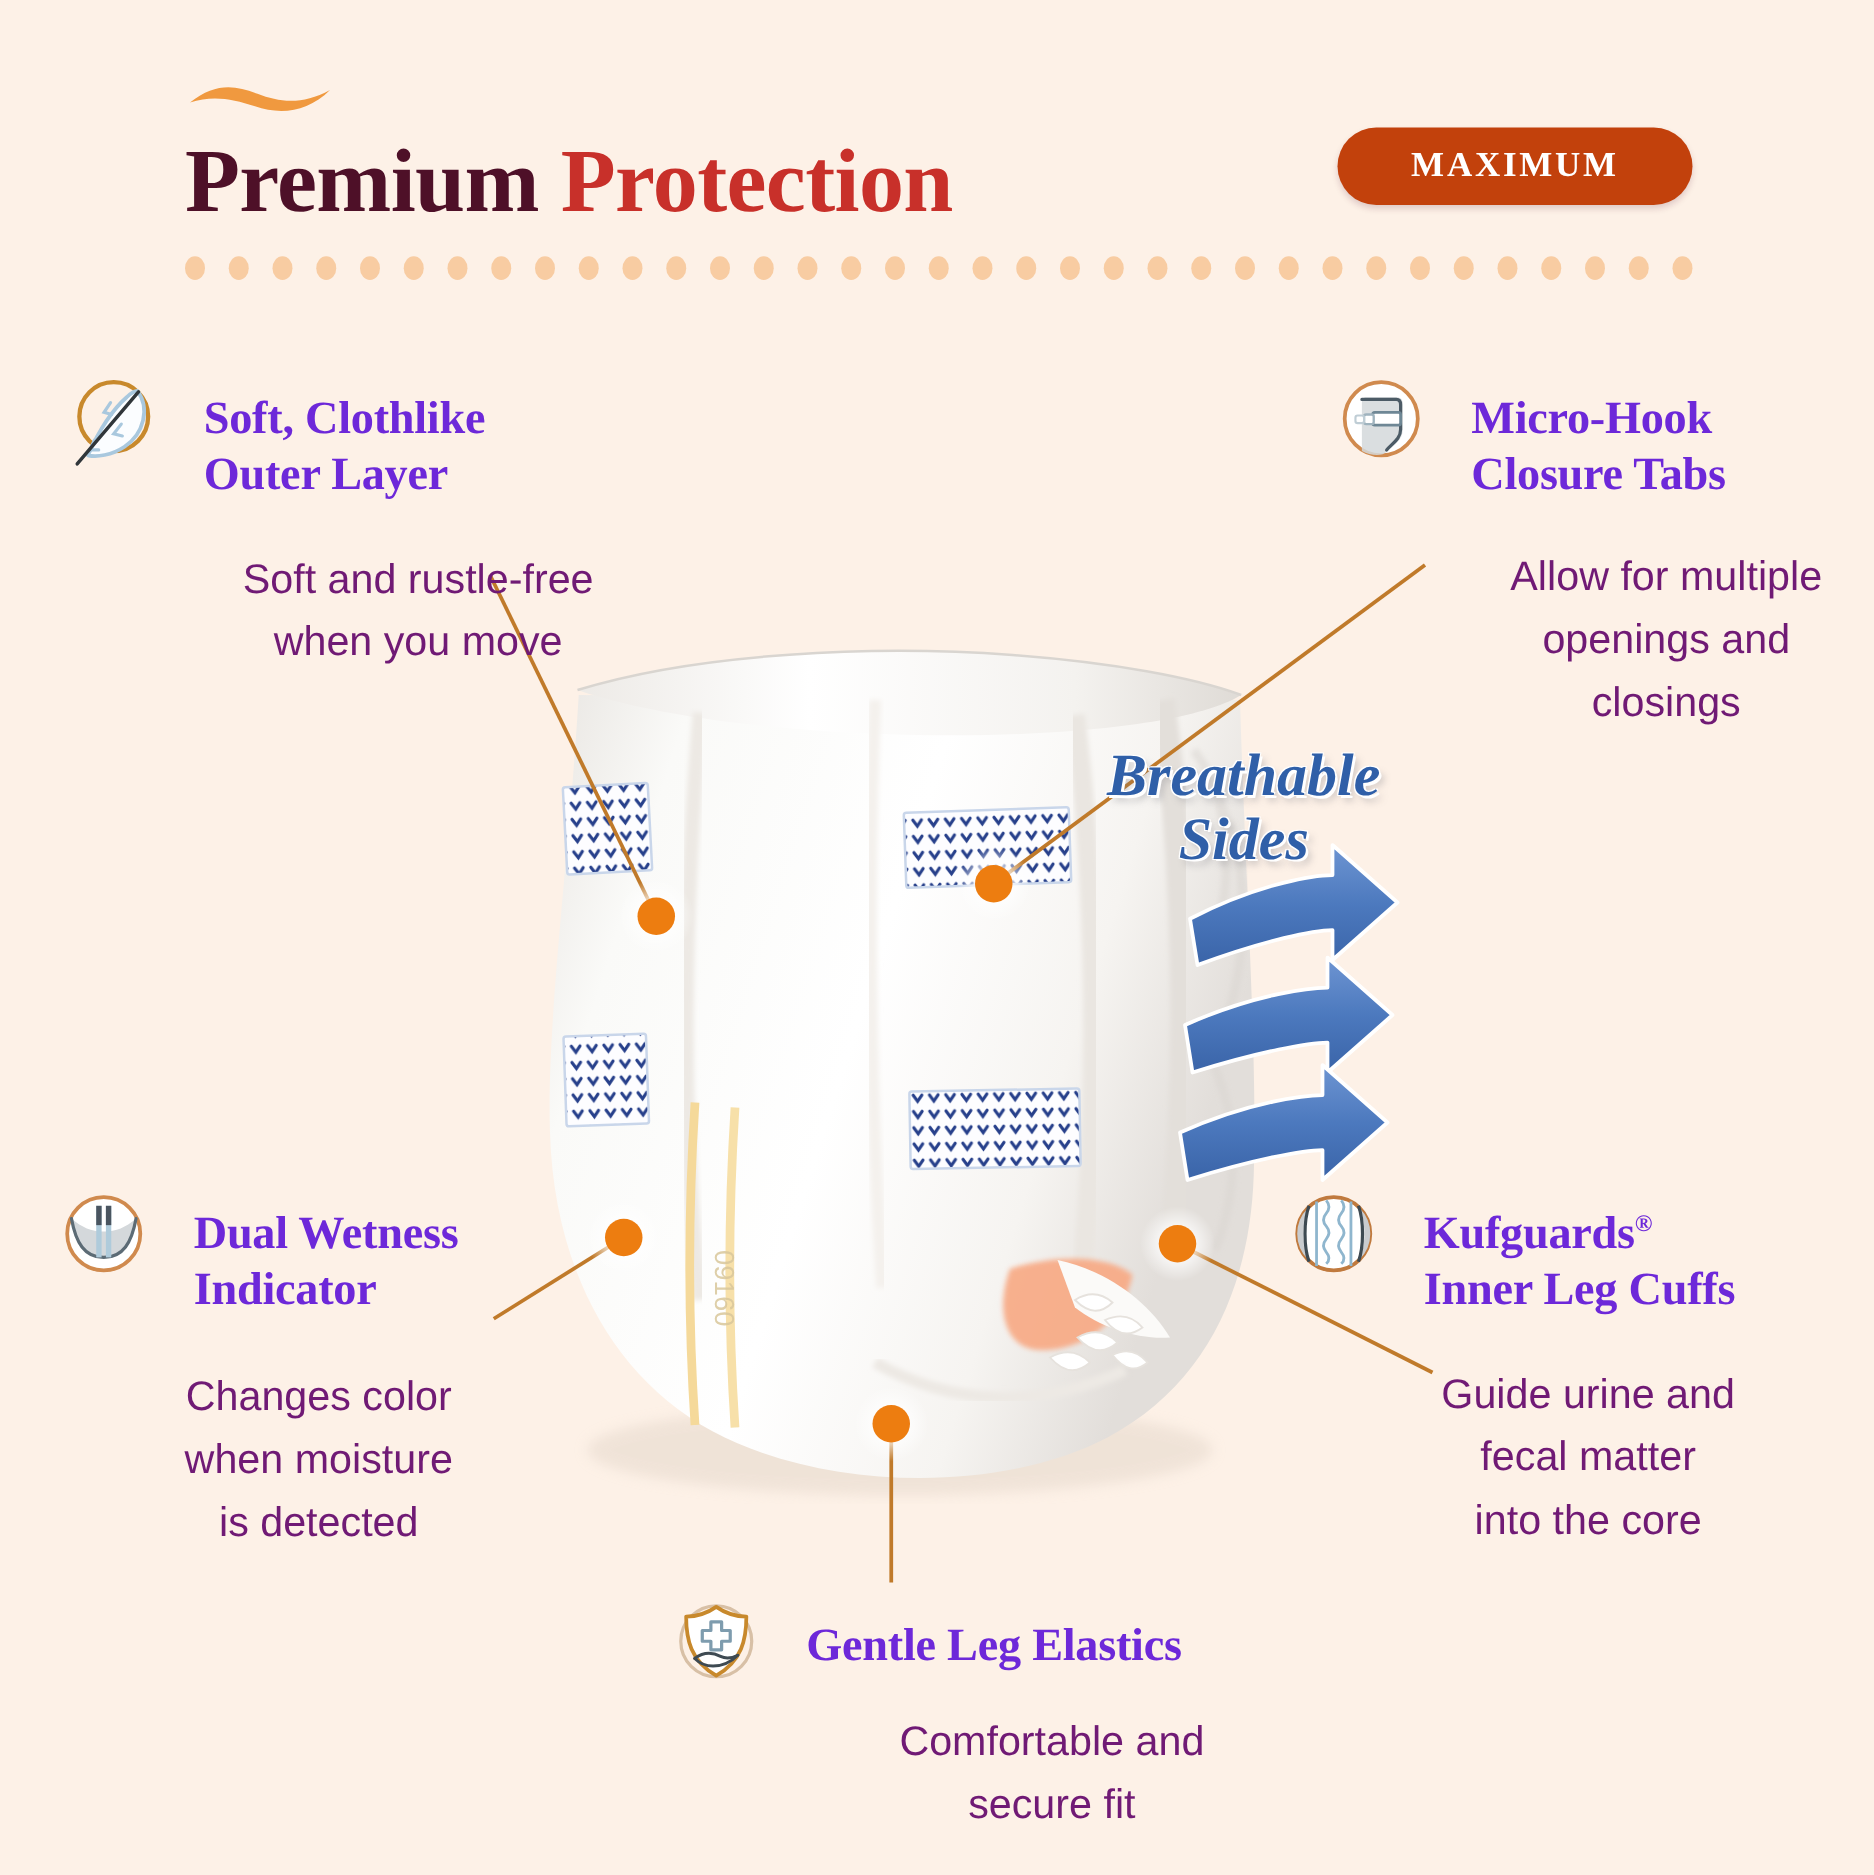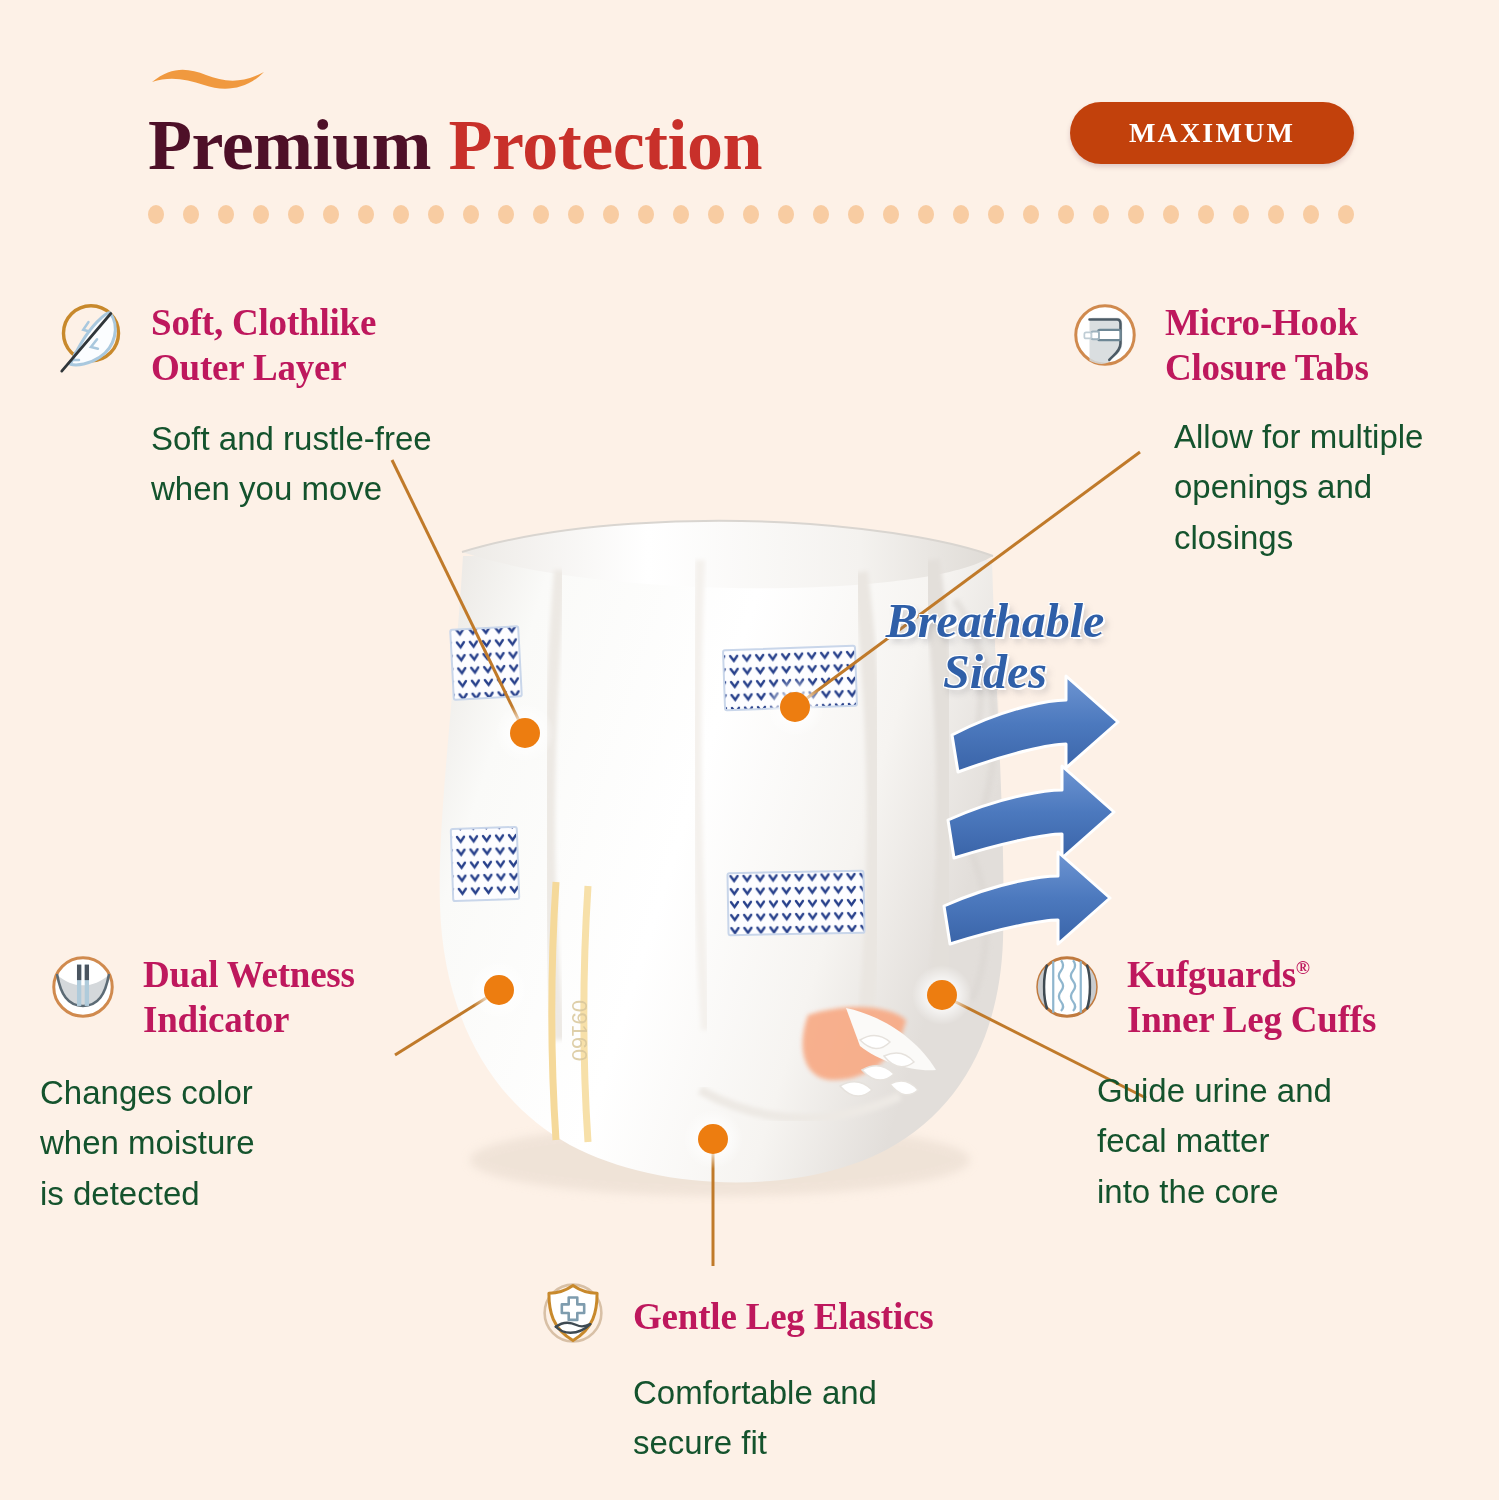--- a/index.html
+++ b/index.html
@@ -35,27 +35,27 @@
   }
   .dotrule{position:absolute;left:148px;top:203px;width:1206px;height:22px;
     display:flex;justify-content:space-between;align-items:center;}
   .dotrule i{display:block;width:16px;height:19px;border-radius:50%;background:#F8CCA2;}
 
   
   .feat{position:absolute;}
   .feat .head{display:flex;align-items:flex-start;gap:17px;}
   .feat .ic{flex:0 0 auto;width:86px;height:86px;margin-top:-8px;}
   .feat h3{
-    margin:0;font-family:"Liberation Serif", serif;font-weight:bold;
-    color:#be185d;font-size:37px;line-height:1.22;letter-spacing:-0.2px;
+    margin:12px;font-family:"Liberation Serif", serif;font-weight:bold;
+    color:#6d28d9;font-size:37px;line-height:1.22;letter-spacing:-0.2px;
   }
   .feat h3 sup{font-size:19px;vertical-align:super;}
   .feat p{
-    margin:0;color:#14532d;font-size:33px;line-height:1.52;
-    font-family:"Liberation Sans", sans-serif;font-weight:400;
+    margin:0;color:#701a75;font-size:33px;line-height:1.52;
+    font-family:"Liberation Sans", sans-serif;font-weight:400;text-align:center;
   }
 
   #f-soft{left:48px;top:300px;width:470px;}
   #f-soft p{margin-top:24px;margin-left:103px;}
 
   #f-hook{left:1062px;top:300px;width:430px;}
   #f-hook p{margin-top:22px;margin-left:112px;}
 
   #f-wet{left:40px;top:952px;width:430px;}
   #f-wet p{margin-top:26px;}

